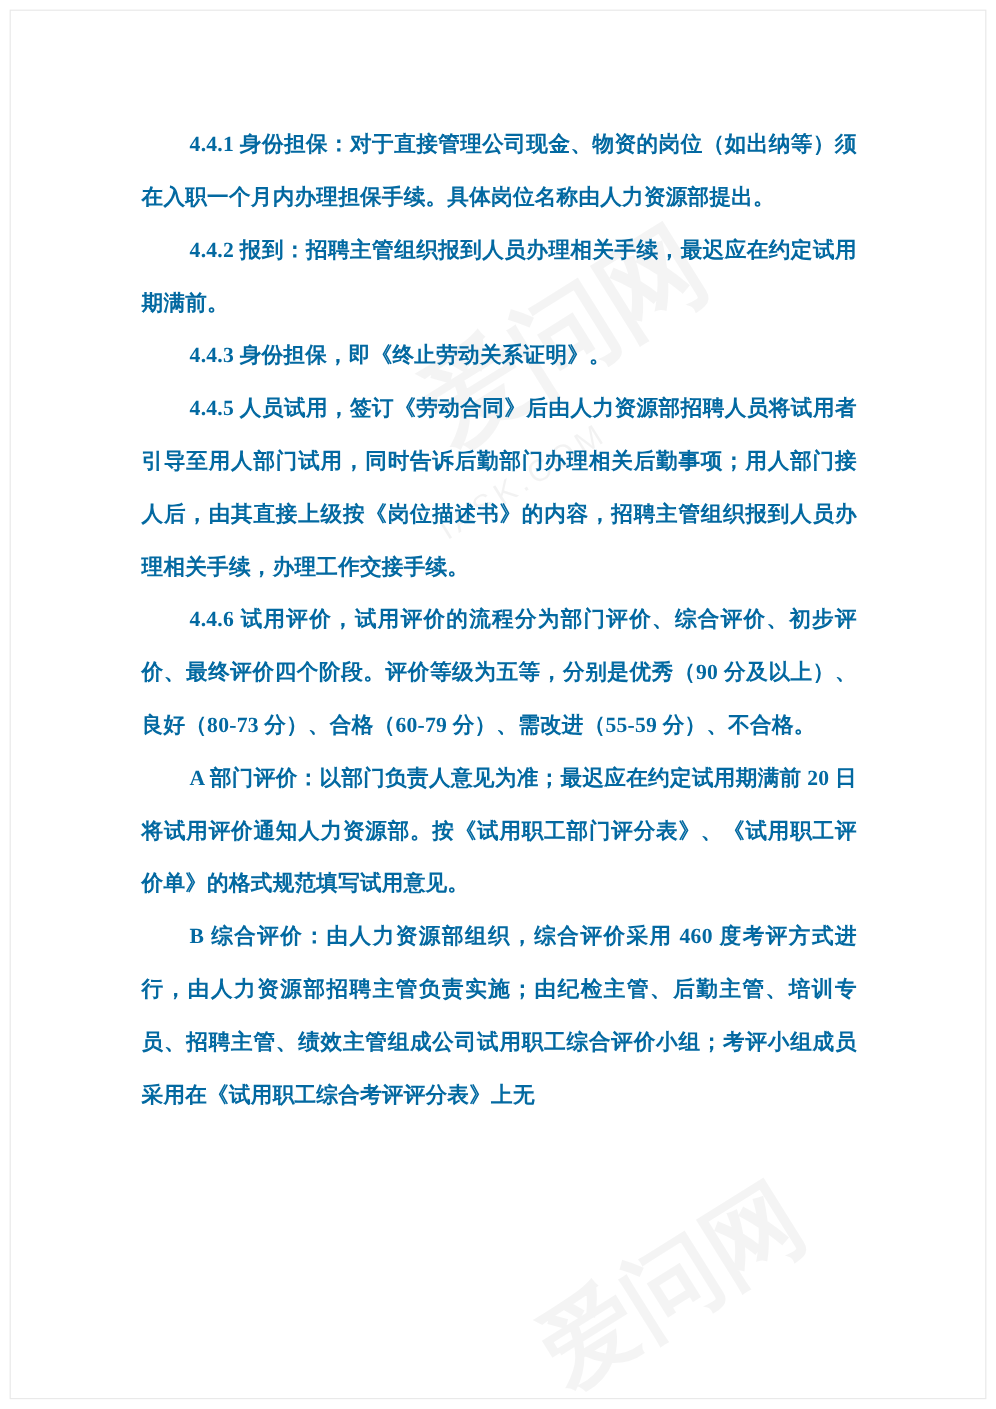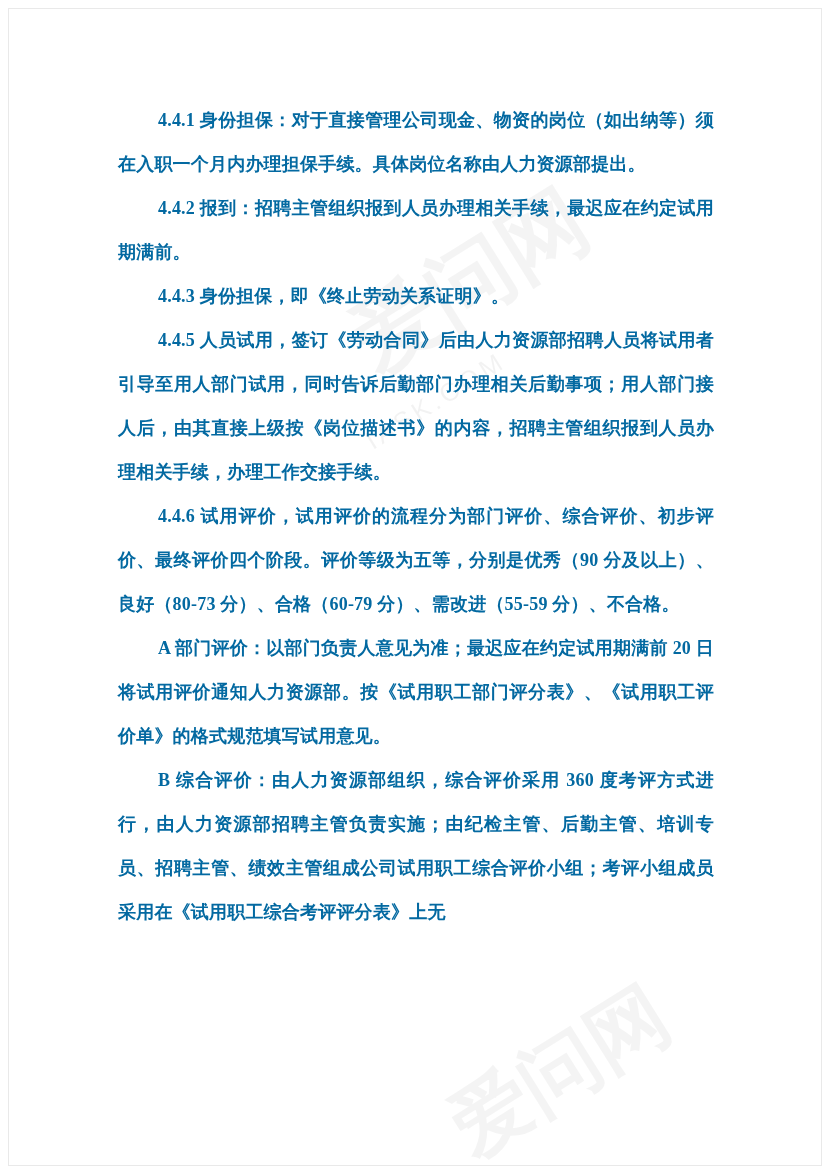--- a/index.html
+++ b/index.html
@@ -98,15 +98,15 @@
   <div class="wm-sub">IASK.COM</div>
   <div class="watermark wm2">爱问网</div>
 
   <div class="content">
     <p class="para"><span class="indent"></span><span>4.4.1 身份担保：对于直接管理公司现金、物资的岗位（如出纳等）须在入职一个月内办理担保手续。具体岗位名称由人力资源部提出。</span></p>
     <p class="para"><span class="indent"></span><span>4.4.2 报到：招聘主管组织报到人员办理相关手续，最迟应在约定试用期满前。</span></p>
     <p class="para"><span class="indent"></span><span>4.4.3 身份担保，即《终止劳动关系证明》。</span></p>
     <p class="para"><span class="indent"></span><span>4.4.5 人员试用，签订《劳动合同》后由人力资源部招聘人员将试用者引导至用人部门试用，同时告诉后勤部门办理相关后勤事项；用人部门接人后，由其直接上级按《岗位描述书》的内容，招聘主管组织报到人员办理相关手续，办理工作交接手续。</span></p>
     <p class="para"><span class="indent"></span><span>4.4.6 试用评价，试用评价的流程分为部门评价、综合评价、初步评价、最终评价四个阶段。评价等级为五等，分别是优秀（90 分及以上）、良好（80-73 分）、合格（60-79 分）、需改进（55-59 分）、不合格。</span></p>
     <p class="para"><span class="indent"></span><span>A 部门评价：以部门负责人意见为准；最迟应在约定试用期满前 20 日将试用评价通知人力资源部。按《试用职工部门评分表》、《试用职工评价单》的格式规范填写试用意见。</span></p>
-    <p class="para"><span class="indent"></span><span>B 综合评价：由人力资源部组织，综合评价采用 360 度考评方式进行，由人力资源部招聘主管负责实施；由纪检主管、后勤主管、培训专员、招聘主管、绩效主管组成公司试用职工综合评价小组；考评小组成员采用在《试用职工综合考评评分表》上无</span></p>
+    <p class="para"><span class="indent"></span><span>B 综合评价：由人力资源部组织，综合评价采用 460 度考评方式进行，由人力资源部招聘主管负责实施；由纪检主管、后勤主管、培训专员、招聘主管、绩效主管组成公司试用职工综合评价小组；考评小组成员采用在《试用职工综合考评评分表》上无</span></p>
   </div>
 </div>
 
 </body></html>

